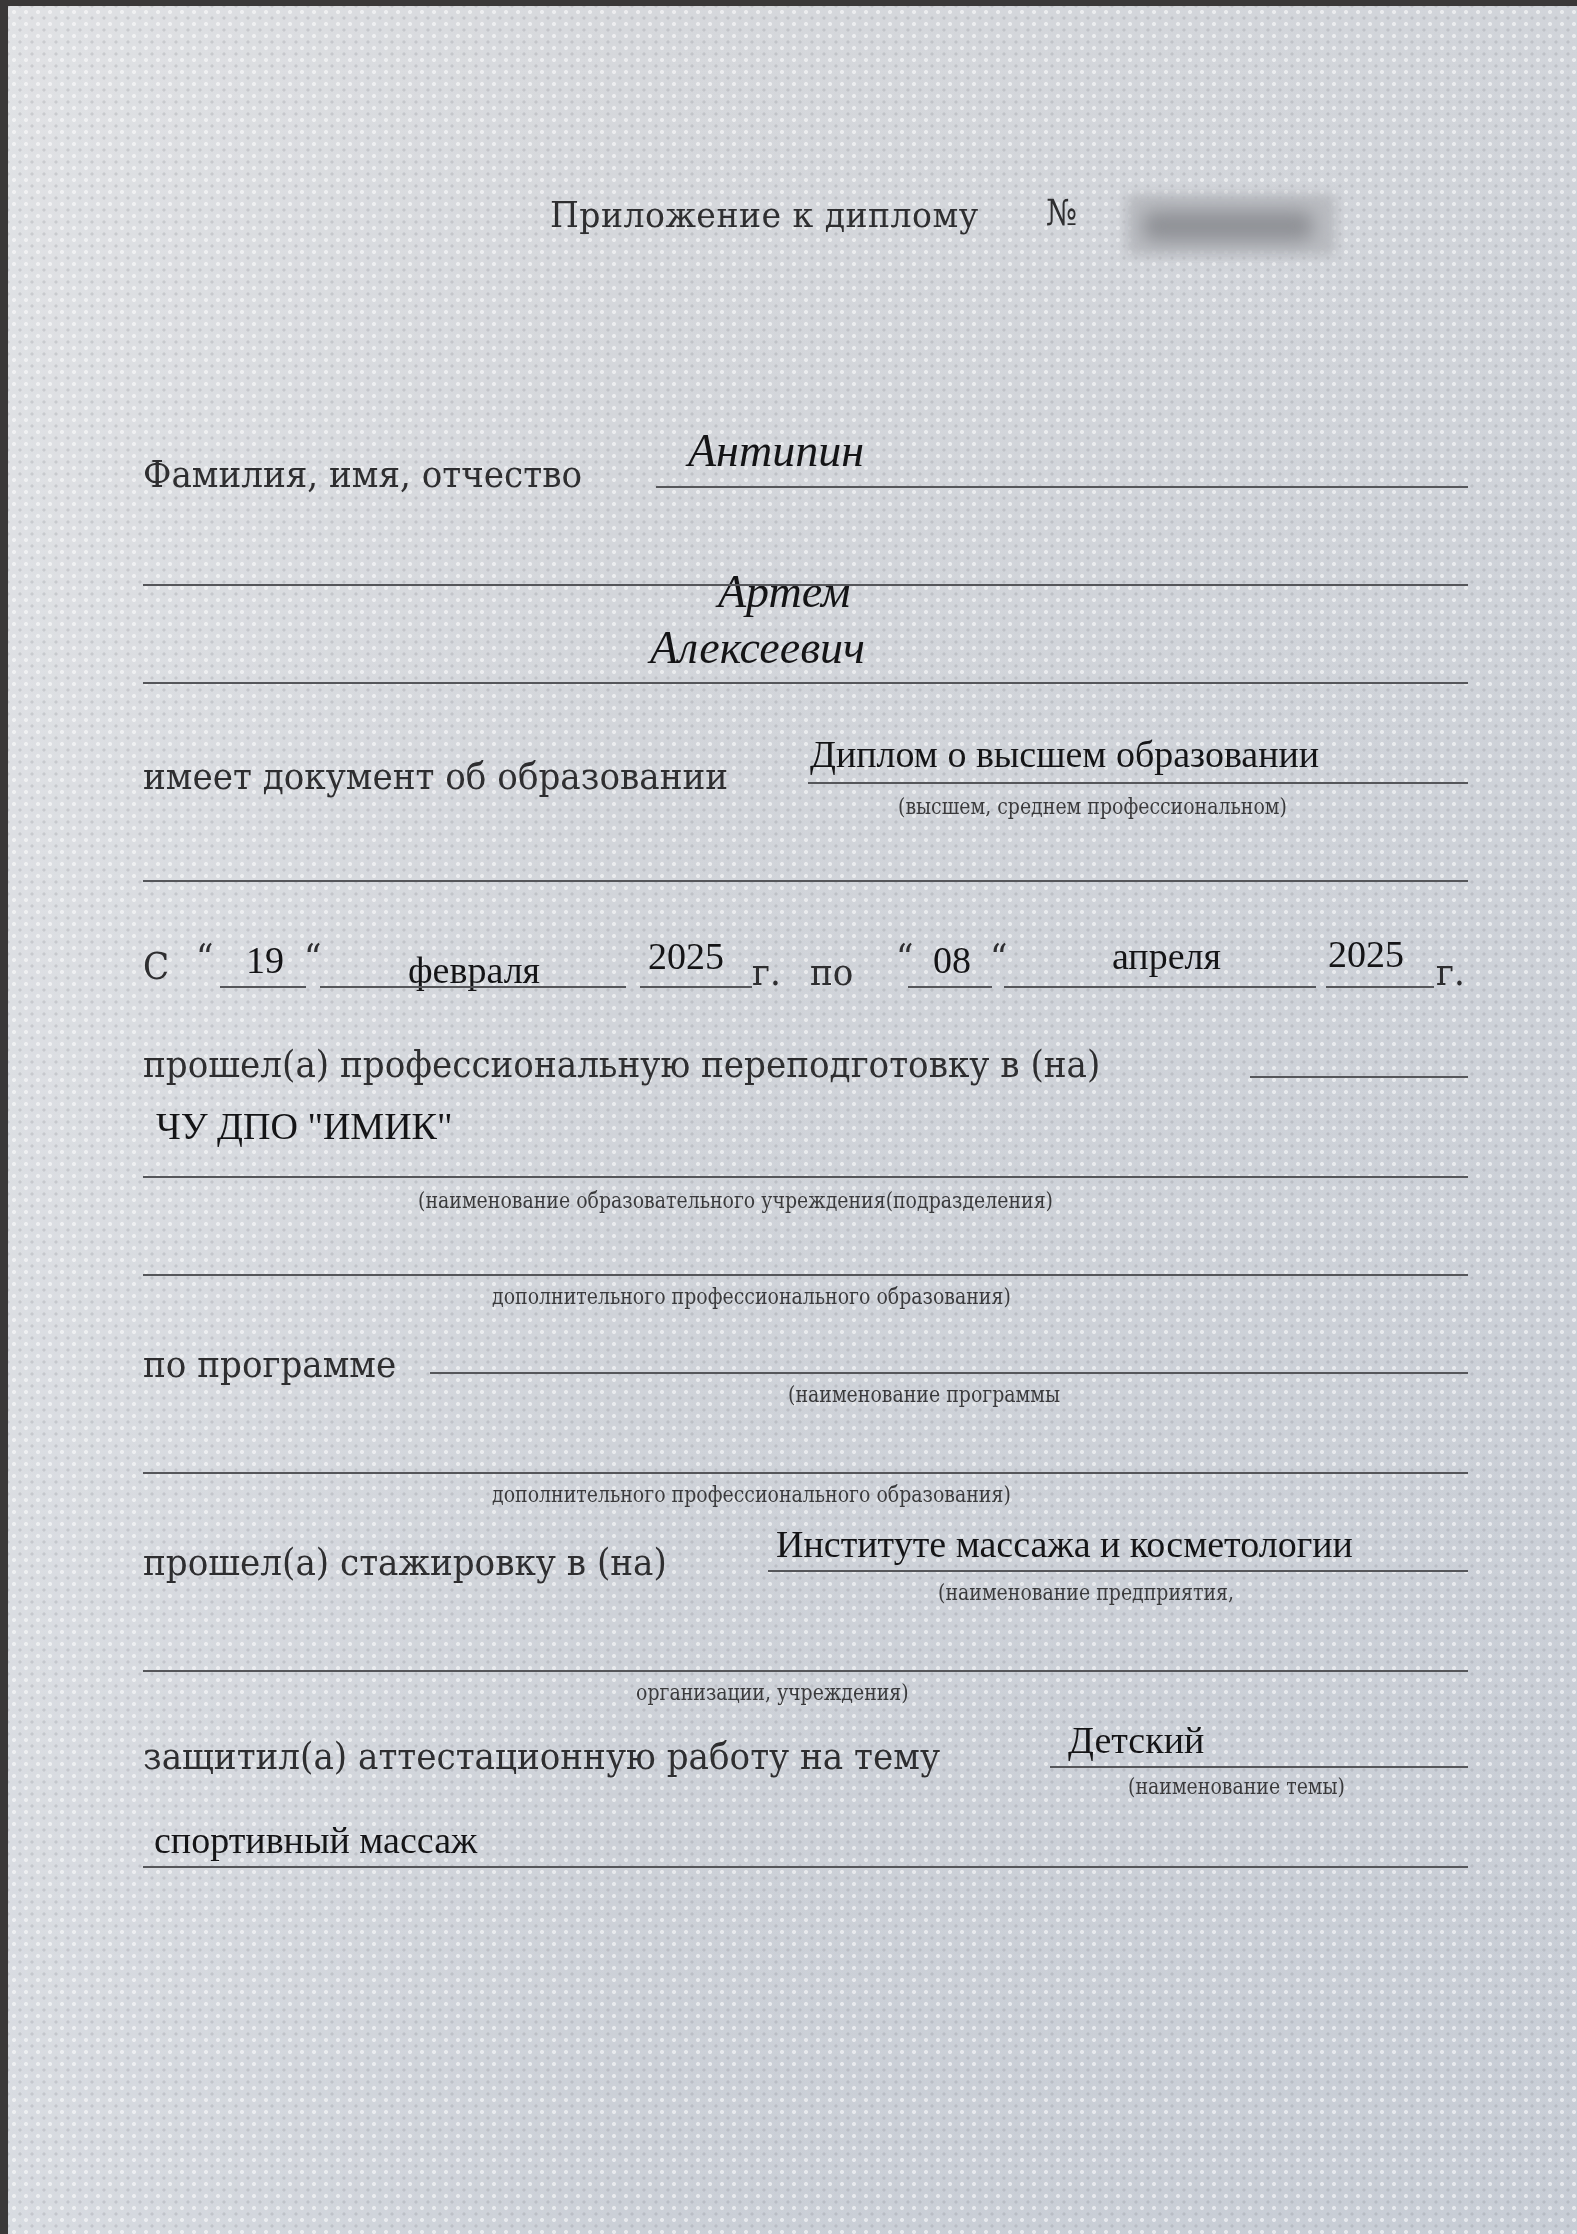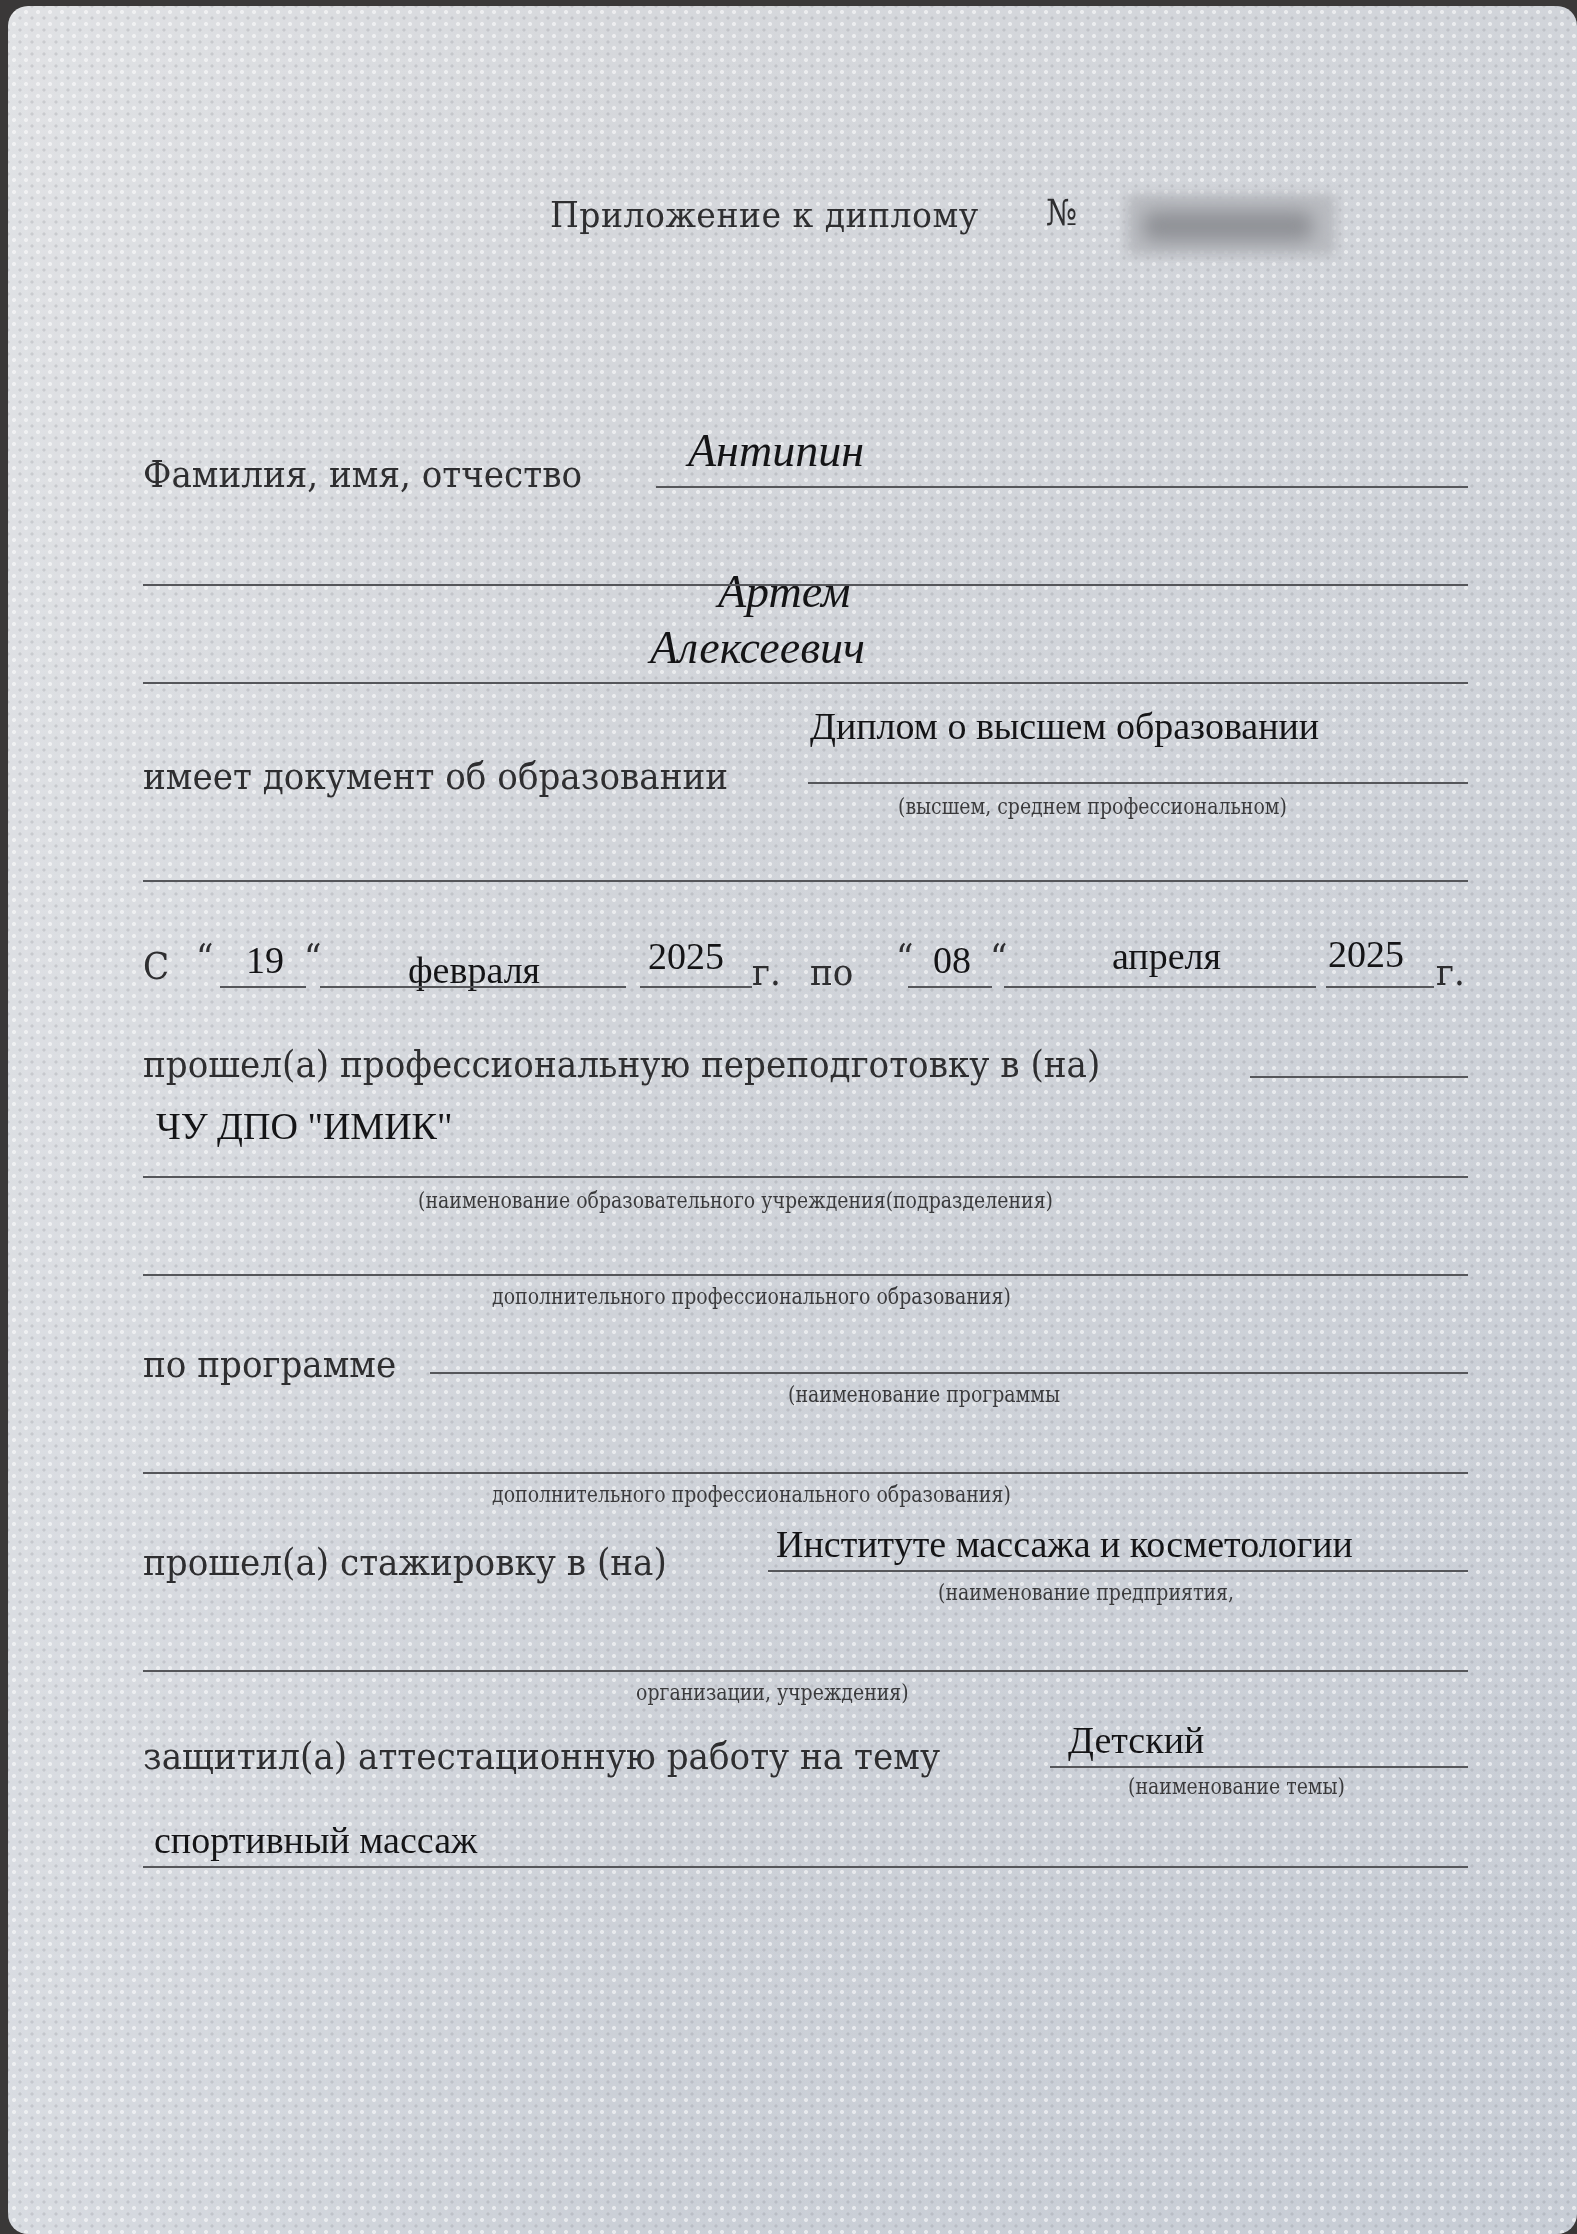--- a/index.html
+++ b/index.html
@@ -11,21 +11,20 @@
     .page {
       position: absolute; left: 8px; top: 6px; right: 0; bottom: 0;
       background-color: #d6d8dc;
       background-image:
         radial-gradient(circle at 50% 50%, rgba(255,255,255,0.55) 0 1.6px, rgba(0,0,0,0) 2.4px),
         radial-gradient(circle at 50% 50%, rgba(120,122,128,0.22) 0 1.2px, rgba(0,0,0,0) 2px),
         linear-gradient(90deg, rgba(255,255,255,0.25), rgba(0,0,0,0) 40%, rgba(180,190,205,0.15) 100%),
         linear-gradient(180deg, rgba(0,0,0,0) 0%, rgba(170,182,200,0.25) 100%);
       background-size: 12px 12px, 12px 12px, 100% 100%, 100% 100%;
       background-position: 0 0, 6px 6px, 0 0, 0 0;
-      border-radius: 20px;
     }
     .serif { font-family: "DejaVu Serif", "Liberation Serif", serif; color: #2e2e30; }
     .fill  { font-family: "Liberation Serif", serif; color: #141416; }
     .abs { position: absolute; white-space: nowrap; }
     .line { position: absolute; height: 2px; background: #55565a; }
 
     .title { font-size: 36px; letter-spacing: 0.5px; transform: scaleX(0.92); transform-origin: left; }
     .label { font-size: 38px; transform: scaleX(0.9); transform-origin: left; }
     .hint  { font-size: 22px; transform: scaleX(0.86); transform-origin: left; color: #3a3a3c; }
     .valc  { font-size: 46px; font-style: italic; }
@@ -50,21 +49,21 @@
   <div class="abs fill valc" style="left:680px; top:418px;">Антипин</div>
   <div class="line" style="left:648px; top:480px; width:812px;"></div>
 
   <div class="abs fill valc" style="left:710px; top:518px;margin-top:41px;">Артем</div>
   <div class="line" style="left:135px; top:578px; width:1325px;"></div>
 
   <div class="abs fill valc" style="left:642px; top:615px;">Алексеевич</div>
   <div class="line" style="left:135px; top:676px; width:1325px;"></div>
 
   <div class="abs serif label" style="left:135px; top:748px;">имеет документ об образовании</div>
-  <div class="abs fill val-sm" style="left:802px; top:698px;">Диплом о высшем образовании</div>
+  <div class="abs fill val-sm" style="left:802px; top:726px;">Диплом о высшем образовании</div>
   <div class="line" style="left:800px; top:776px; width:660px;"></div>
   <div class="abs serif hint" style="left:890px; top:788px;">(высшем, среднем профессиональном)</div>
   <div class="line" style="left:135px; top:874px; width:1325px;"></div>
 
   <div class="abs serif label" style="left:135px; top:938px;">С</div>
   <div class="abs serif label" style="left:188px; top:930px;">“</div>
   <div class="abs fill val-sm" style="left:238px; top:932px;">19</div>
   <div class="line" style="left:212px; top:980px; width:86px;"></div>
   <div class="abs serif label" style="left:296px; top:930px;">“</div>
   <div class="abs fill val-sm" style="left:400px; top:932px;margin-top:10px;">февраля</div>

